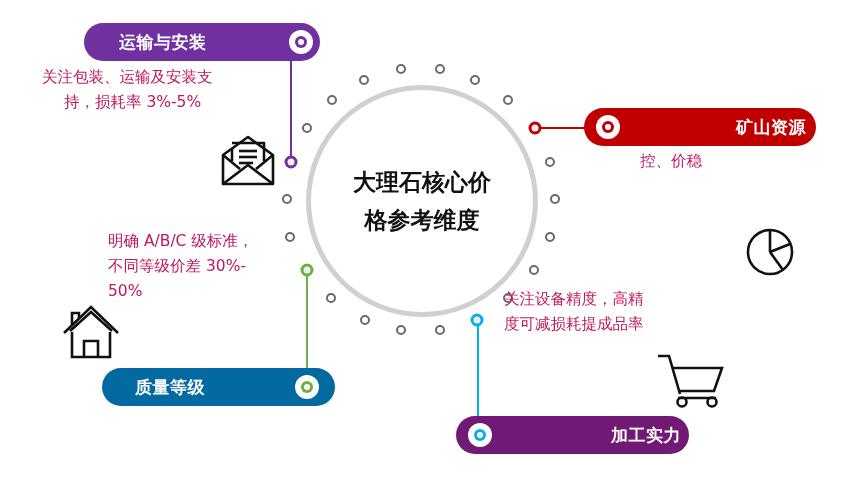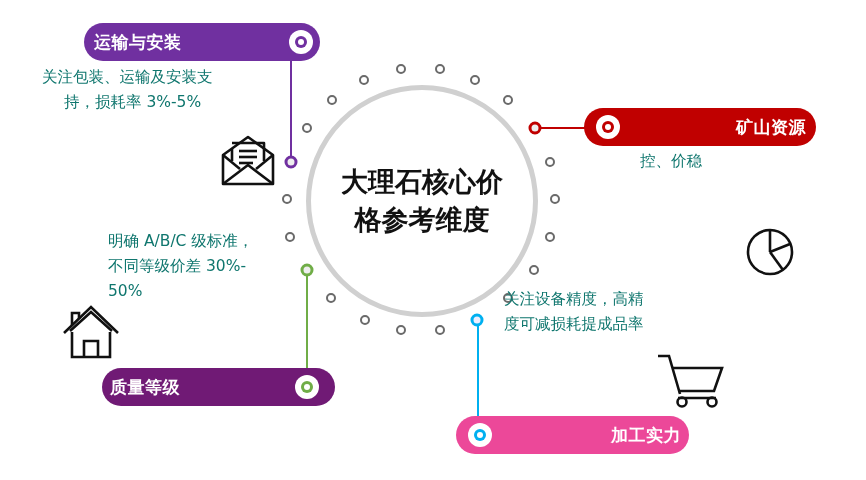--- a/index.html
+++ b/index.html
@@ -6,52 +6,52 @@
     body {
       width:866px; height:480px; background:#ffffff; position:relative; overflow:hidden;
       font-family: "DejaVu Sans", "Liberation Sans", sans-serif;
     }
     .abs { position:absolute; }
     .pill {
       position:absolute; height:38px; border-radius:19px;
       display:flex; align-items:center; color:#fff; font-weight:bold; font-size:17px;
       box-sizing:border-box;
     }
-    .pill .label { letter-spacing:0.5px; }
+    .pill .label { letter-spacing:0.5px;margin-left:25px; }
     .target {
       position:absolute; width:24px; height:24px; border-radius:50%;
       background:#fff; top:7px;
     }
     .target .core {
       position:absolute; left:6px; top:6px; width:12px; height:12px; border-radius:50%;
     }
     .target .hole {
       position:absolute; left:9px; top:9px; width:6px; height:6px; border-radius:50%; background:#fff;
     }
     .desc {
-      position:absolute; font-size:15.5px; color:#0f766e; line-height:25px;
+      position:absolute; font-size:15.5px; color:#be185d; line-height:25px;
     }
     .dot {
       position:absolute; width:6px; height:6px; border-radius:50%;
       border:2.5px solid #6a6a6a; background:#fff; transform:translate(-50%,-50%);
     }
     .adot {
       position:absolute; width:7px; height:7px; border-radius:50%;
       border:3.5px solid #000; background:#eee; transform:translate(-50%,-50%);
     }
     .vline { position:absolute; width:1.5px; }
     .hline { position:absolute; height:1.5px; }
     .center-ring {
       position:absolute; left:306px; top:85px; width:222px; height:222px;
       border-radius:50%; border:5px solid #d0d0d0; background:#fff;
     }
     .center-title {
       position:absolute; left:306px; top:85px; width:232px; height:232px;
       display:flex; align-items:center; justify-content:center; text-align:center;
-      font-size:27px; font-weight:bold; color:#111; line-height:38px;
+      font-size:23px; font-weight:bold; color:#111; line-height:38px;
     }
     .icon svg { display:block; }
   </style>
 </head>
 <body>
 
 <div class="center-ring"></div>
 <div class="center-title">
   <div>
     <div>大理石核心价</div>
@@ -133,21 +133,21 @@
 </div>
 
 <div>
   <div class="desc" style="left:108px;top:229px;width:200px;text-align:left">
     <div>明确 A/B/C 级标准，</div>
     <div>不同等级价差 30%-</div>
     <div>50%</div>
   </div>
   <div class="adot" style="left:307px;top:270px;border-color:#70ad47"></div>
   <div class="vline" style="left:306px;top:275px;height:95px;background:#70ad47"></div>
-  <div class="pill" style="left:102px;top:368px;width:233px;background:#701a75;padding-left:8px;">
+  <div class="pill" style="left:102px;top:368px;width:233px;background:#0369a1;padding-left:8px;">
     <span class="label">质量等级</span>
     <div class="target" style="left:193px">
       <div class="core" style="background:#70ad47"></div>
         <div class="hole"></div>
     </div>
   </div>
   <div class="abs icon" style="left:62px;top:303px">
     <svg width="58" height="56" viewBox="0 0 58 56" fill="none" stroke="#111" stroke-width="2.6" stroke-linejoin="miter">
       <path d="M2 30 L29 4 L56 30"></path>
       <path d="M8 28 L29 9 L50 28"></path>
@@ -158,21 +158,21 @@
   </div>
 </div>
 
 <div>
   <div class="desc" style="left:504px;top:287px;text-align:left">
     <div>关注设备精度，高精</div>
     <div>度可减损耗提成品率</div>
   </div>
   <div class="adot" style="left:477px;top:320px;border-color:#00b0f0;background:#eef"></div>
   <div class="vline" style="left:477px;top:325px;height:92px;background:#00b0f0"></div>
-  <div class="pill" style="left:456px;top:416px;width:233px;background:#ec4899;justify-content:flex-end;padding-right:8px;">
+  <div class="pill" style="left:456px;top:416px;width:233px;background:#701a75;justify-content:flex-end;padding-right:8px;">
     <div class="target" style="left:12px">
       <div class="core" style="background:#00b0f0"></div>
         <div class="hole"></div>
     </div>
     <span class="label">加工实力</span>
   </div>
   <div class="abs icon" style="left:656px;top:350px">
     <svg width="70" height="58" viewBox="0 0 70 58" fill="none" stroke="#111" stroke-width="2.6" stroke-linejoin="miter">
       <path d="M2 6 L13 6 L24 44"></path>
       <path d="M16 18 L66 18 L58 41 L22 41"></path>

